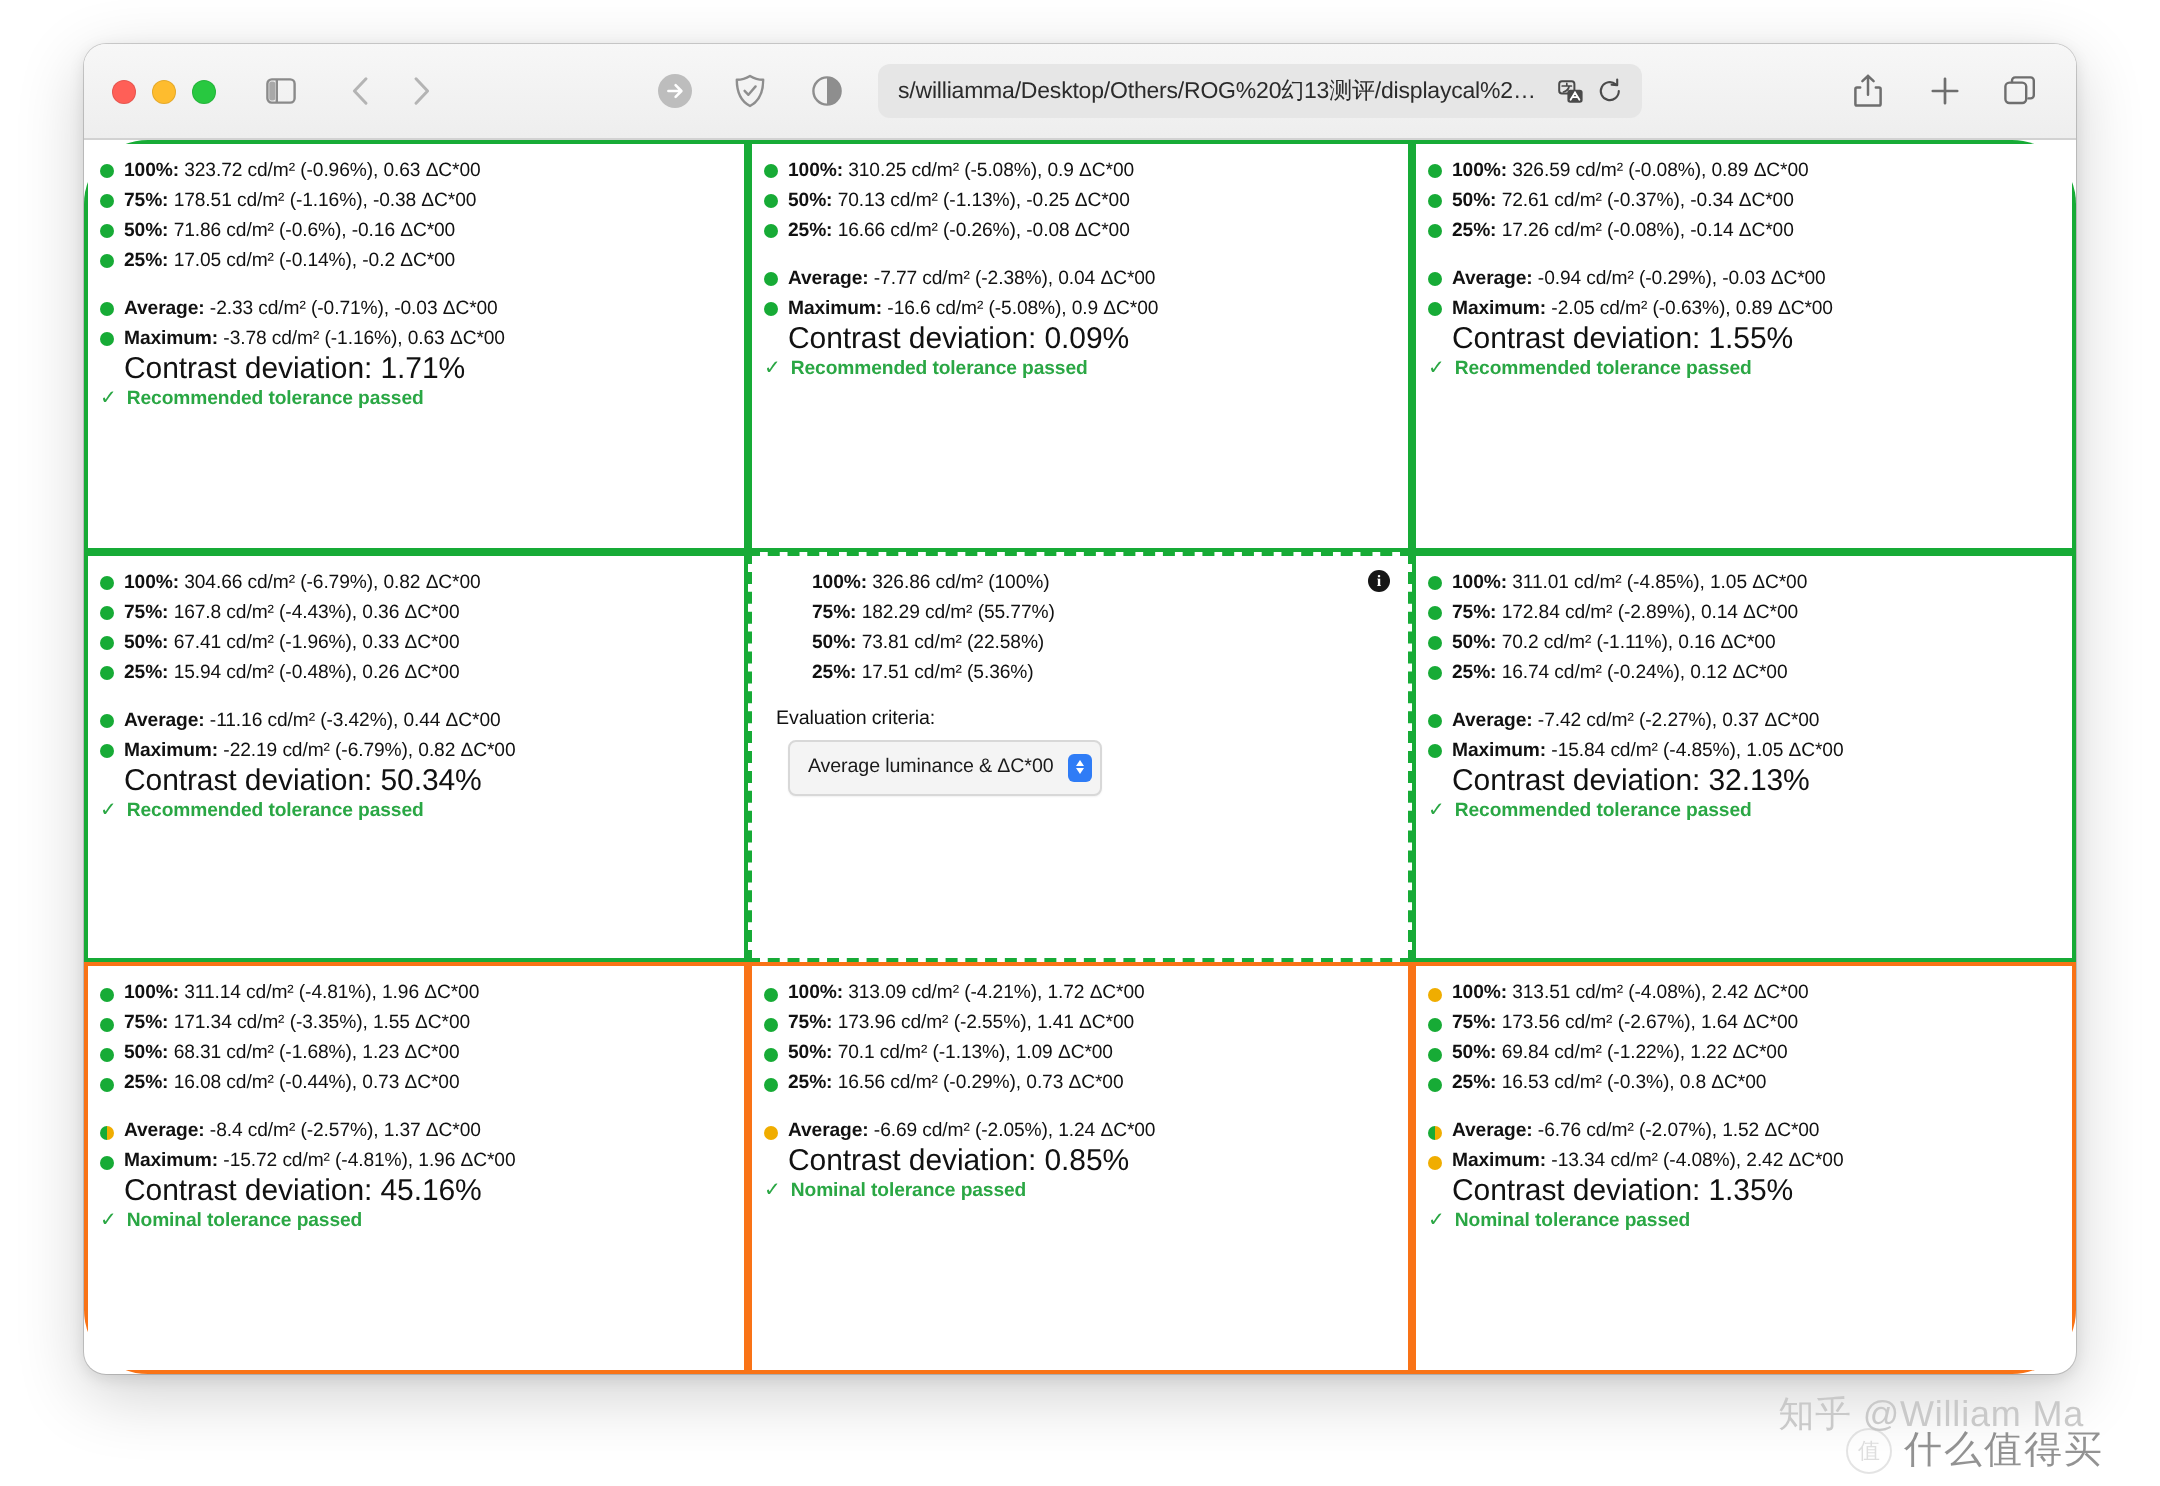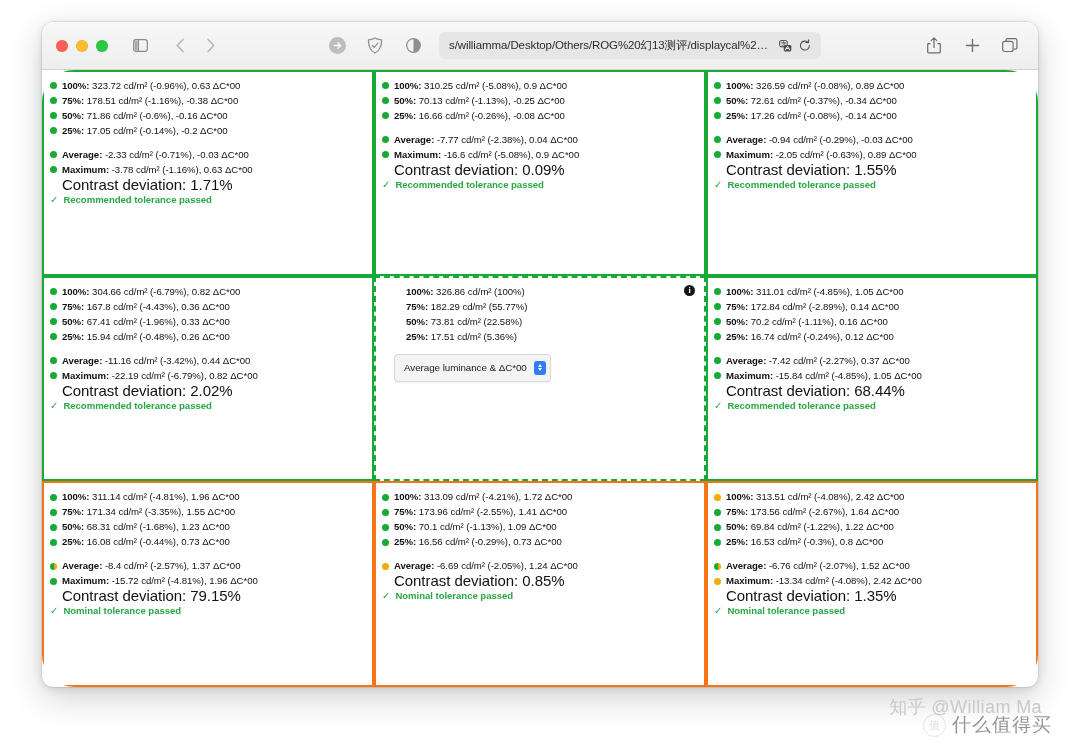--- a/index.html
+++ b/index.html
@@ -500,40 +500,40 @@
           <div class="row-line">
             <span class="bullet green"></span>
             <span class="txt"><b>Average: </b>-11.16 cd/m² (-3.42%), 0.44 ΔC*00</span>
           </div>
           <div class="row-line">
             <span class="bullet green"></span>
             <span class="txt"><b>Maximum: </b>-22.19 cd/m² (-6.79%), 0.82 ΔC*00</span>
           </div>
           <div class="row-line">
             <span class="bullet none"></span>
-            <span class="txt-contrast">Contrast deviation: 2.02%</span>
+            <span class="txt-contrast">Contrast deviation: 50.34%</span>
           </div>
           <div class="row-line">
             <span class="check-mark">✓</span>
             <span class="txt-pass">Recommended tolerance passed</span>
           </div>
         </div>
         <div class="uni-cell border-dashed"><div class="row-line indent-7">
             <span class="bullet none"></span>
             <span class="txt"><b>100%: </b>326.86 cd/m² (100%)</span>
           </div><div class="row-line indent-7">
             <span class="bullet none"></span>
             <span class="txt"><b>75%: </b>182.29 cd/m² (55.77%)</span>
           </div><div class="row-line indent-7">
             <span class="bullet none"></span>
             <span class="txt"><b>50%: </b>73.81 cd/m² (22.58%)</span>
           </div><div class="row-line indent-7">
             <span class="bullet none"></span>
             <span class="txt"><b>25%: </b>17.51 cd/m² (5.36%)</span>
-          </div><div class="spacer-gap"></div><div class="info-badge">i</div><div class="eval-select">
+          </div><div class="spacer-gap"></div><div class="info-badge">i</div><div class="eval-label">Evaluation criteria:</div><div class="eval-select">
             <span class="eval-select-label">Average luminance &amp; ΔC*00</span>
             <span class="stepper">
               <span class="ar up"></span>
               <span class="ar down"></span>
             </span>
           </div></div>
         <div class="uni-cell border-green">
           <div class="row-line">
             <span class="bullet green"></span>
             <span class="txt"><b>100%: </b>311.01 cd/m² (-4.85%), 1.05 ΔC*00</span>
@@ -554,21 +554,21 @@
           <div class="row-line">
             <span class="bullet green"></span>
             <span class="txt"><b>Average: </b>-7.42 cd/m² (-2.27%), 0.37 ΔC*00</span>
           </div>
           <div class="row-line">
             <span class="bullet green"></span>
             <span class="txt"><b>Maximum: </b>-15.84 cd/m² (-4.85%), 1.05 ΔC*00</span>
           </div>
           <div class="row-line">
             <span class="bullet none"></span>
-            <span class="txt-contrast">Contrast deviation: 68.44%</span>
+            <span class="txt-contrast">Contrast deviation: 32.13%</span>
           </div>
           <div class="row-line">
             <span class="check-mark">✓</span>
             <span class="txt-pass">Recommended tolerance passed</span>
           </div>
         </div>
         <div class="uni-cell border-amber">
           <div class="row-line">
             <span class="bullet green"></span>
             <span class="txt"><b>100%: </b>311.14 cd/m² (-4.81%), 1.96 ΔC*00</span>
@@ -589,21 +589,21 @@
           <div class="row-line">
             <span class="bullet split"></span>
             <span class="txt"><b>Average: </b>-8.4 cd/m² (-2.57%), 1.37 ΔC*00</span>
           </div>
           <div class="row-line">
             <span class="bullet green"></span>
             <span class="txt"><b>Maximum: </b>-15.72 cd/m² (-4.81%), 1.96 ΔC*00</span>
           </div>
           <div class="row-line">
             <span class="bullet none"></span>
-            <span class="txt-contrast">Contrast deviation: 79.15%</span>
+            <span class="txt-contrast">Contrast deviation: 45.16%</span>
           </div>
           <div class="row-line">
             <span class="check-mark">✓</span>
             <span class="txt-pass">Nominal tolerance passed</span>
           </div>
         </div>
         <div class="uni-cell border-amber">
           <div class="row-line">
             <span class="bullet green"></span>
             <span class="txt"><b>100%: </b>313.09 cd/m² (-4.21%), 1.72 ΔC*00</span>

